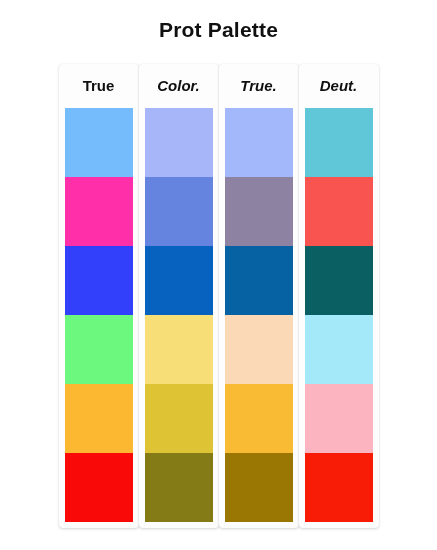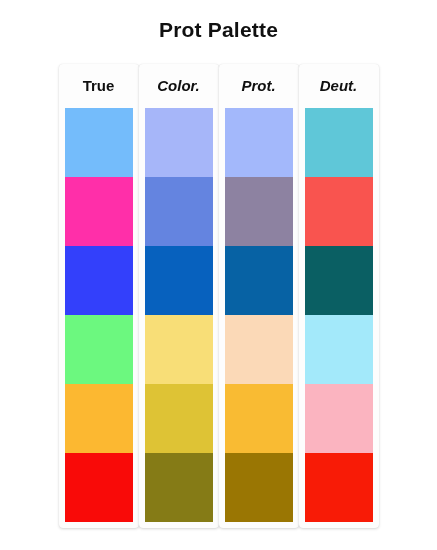--- a/index.html
+++ b/index.html
@@ -99,21 +99,21 @@
         <div class="swatches">
           <div class="swatch" title="#A6B6F9" style="background: rgb(166, 182, 249);"></div>
           <div class="swatch" title="#6484E0" style="background: rgb(100, 132, 224);"></div>
           <div class="swatch" title="#0761BE" style="background: rgb(7, 97, 190);"></div>
           <div class="swatch" title="#F8DE77" style="background: rgb(248, 222, 119);"></div>
           <div class="swatch" title="#DEC335" style="background: rgb(222, 195, 53);"></div>
           <div class="swatch" title="#857B16" style="background: rgb(133, 123, 22);"></div>
         </div>
       </div>
       <div class="card">
-        <div class="card-header italic">Prot.</div>
+        <div class="card-header italic">True.</div>
         <div class="swatches">
           <div class="swatch" title="#A3B8FB" style="background: rgb(163, 184, 251);"></div>
           <div class="swatch" title="#8D82A1" style="background: rgb(141, 130, 161);"></div>
           <div class="swatch" title="#0762A4" style="background: rgb(7, 98, 164);"></div>
           <div class="swatch" title="#FBD9B7" style="background: rgb(251, 217, 183);"></div>
           <div class="swatch" title="#F9BB33" style="background: rgb(249, 187, 51);"></div>
           <div class="swatch" title="#9A7603" style="background: rgb(154, 118, 3);"></div>
         </div>
       </div>
       <div class="card">

